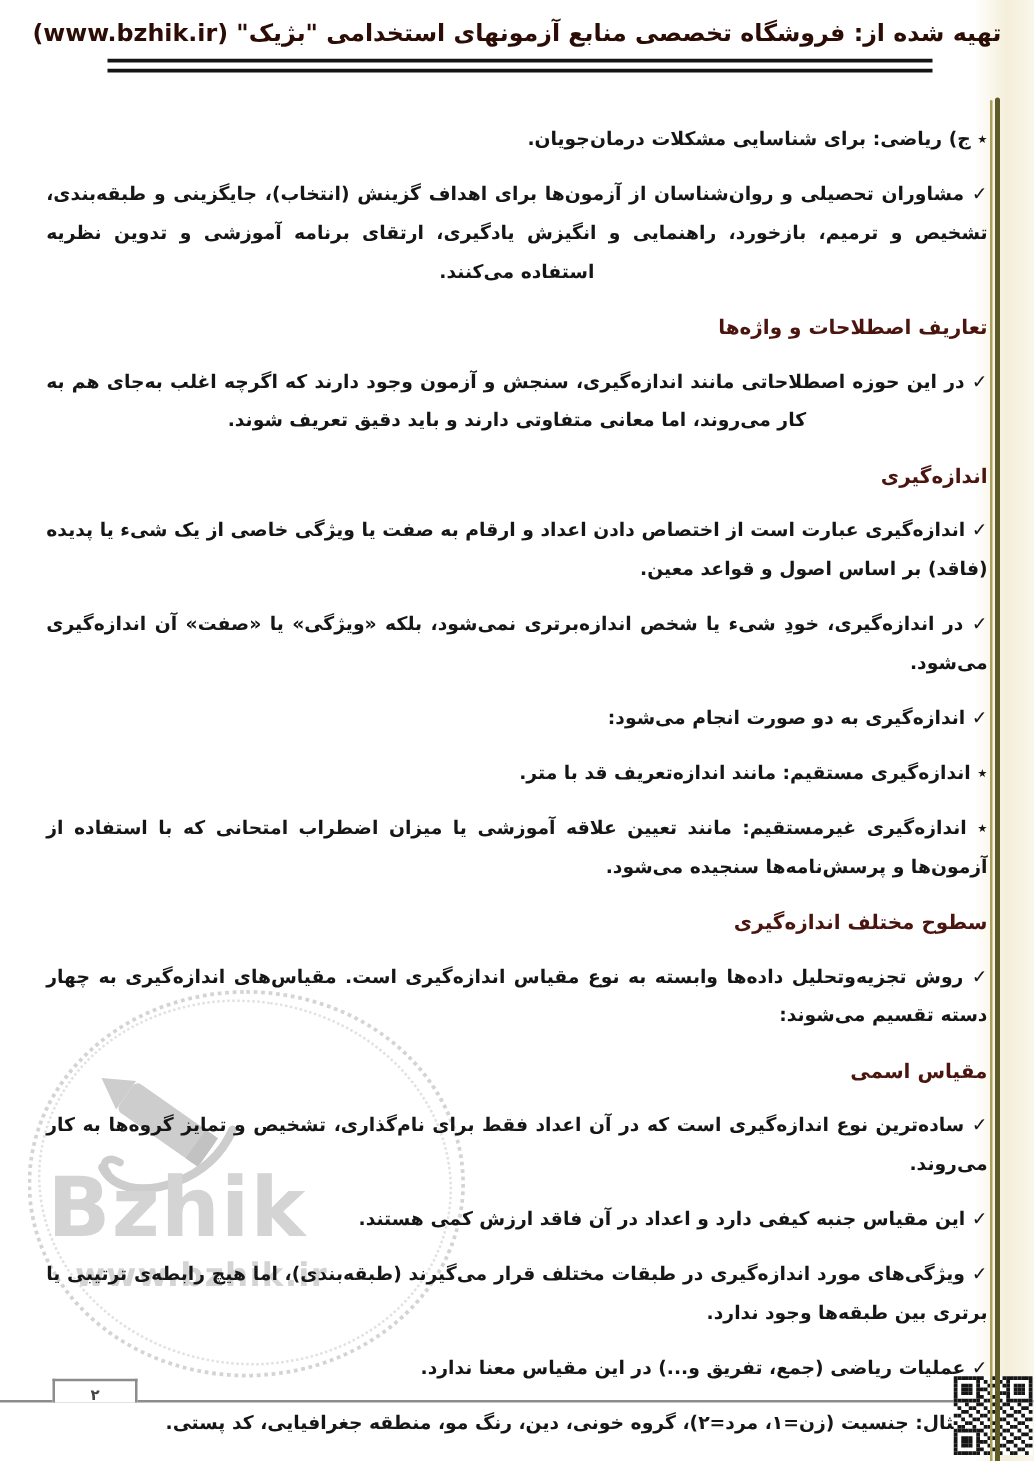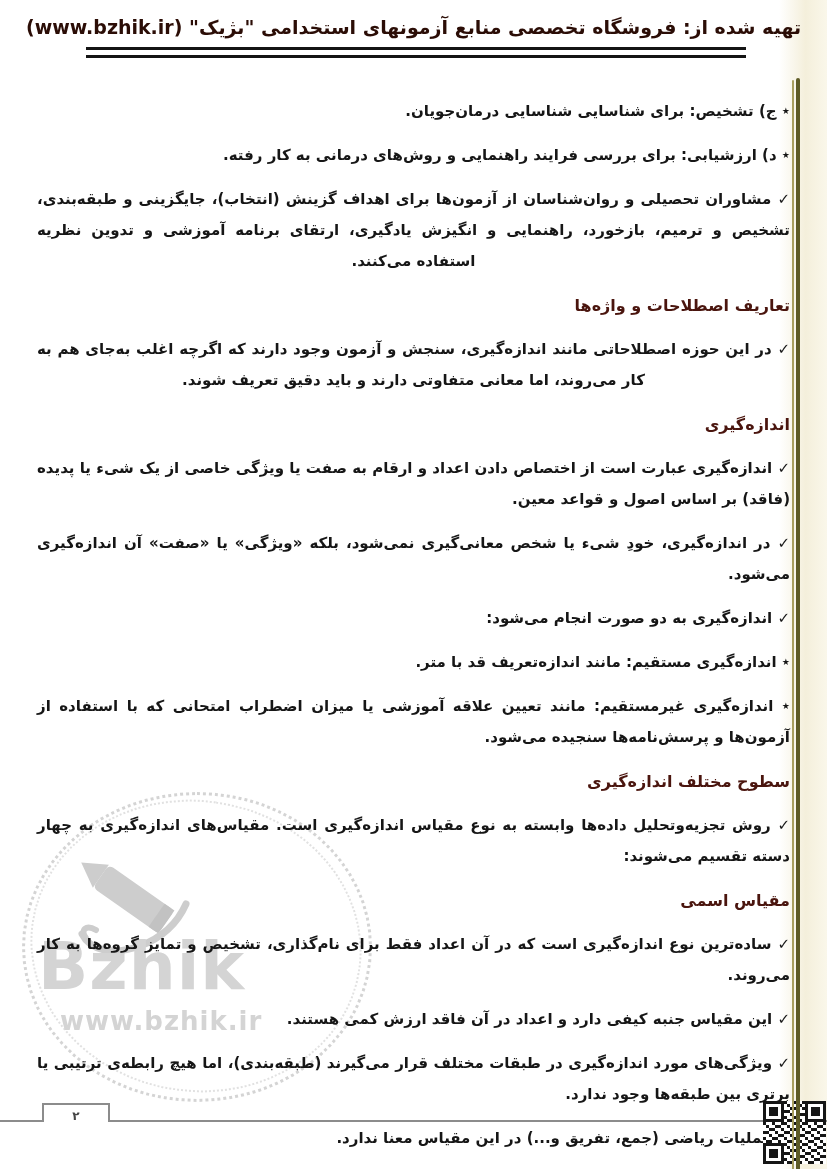--- a/index.html
+++ b/index.html
@@ -102,28 +102,27 @@
   <div class="edge-strip"></div>
   <div class="edge-line-light"></div>
   <div class="edge-line-dark"></div>
 
   <div class="header">
     <span class="header-title">تهیه شده از: فروشگاه تخصصی منابع آزمونهای استخدامی "بژیک" (www.bzhik.ir)</span>
   </div>
   <div class="header-rule"></div>
 
   <div class="doc-body">
-    <p class="line">٭ ج) تشخیص: برای شناسایی شناسایی درمان‌جویان.</p>
-    <p class="line">٭ د) ارزشیابی: برای بررسی فرایند راهنمایی و روش‌های درمانی به کار رفته.</p>
+    <p class="line">٭ ج) ریاضی: برای شناسایی مشکلات درمان‌جویان.</p>
     <p class="line center-last">✓ مشاوران تحصیلی و روان‌شناسان از آزمون‌ها برای اهداف گزینش (انتخاب)، جایگزینی و طبقه‌بندی، تشخیص و ترمیم، بازخورد، راهنمایی و انگیزش یادگیری، ارتقای برنامه آموزشی و تدوین نظریه استفاده می‌کنند.</p>
     <h3 class="sec">تعاریف اصطلاحات و واژه‌ها</h3>
     <p class="line center-last">✓ در این حوزه اصطلاحاتی مانند اندازه‌گیری، سنجش و آزمون وجود دارند که اگرچه اغلب به‌جای هم به کار می‌روند، اما معانی متفاوتی دارند و باید دقیق تعریف شوند.</p>
     <h3 class="sec">اندازه‌گیری</h3>
     <p class="line">✓ اندازه‌گیری عبارت است از اختصاص دادن اعداد و ارقام به صفت یا ویژگی خاصی از یک شیء یا پدیده (فاقد) بر اساس اصول و قواعد معین.</p>
-    <p class="line">✓ در اندازه‌گیری، خودِ شیء یا شخص معانی‌گیری نمی‌شود، بلکه «ویژگی» یا «صفت» آن اندازه‌گیری می‌شود.</p>
+    <p class="line">✓ در اندازه‌گیری، خودِ شیء یا شخص اندازه‌برتری نمی‌شود، بلکه «ویژگی» یا «صفت» آن اندازه‌گیری می‌شود.</p>
     <p class="line">✓ اندازه‌گیری به دو صورت انجام می‌شود:</p>
     <p class="line">٭ اندازه‌گیری مستقیم: مانند اندازه‌تعریف قد با متر.</p>
     <p class="line">٭ اندازه‌گیری غیرمستقیم: مانند تعیین علاقه آموزشی یا میزان اضطراب امتحانی که با استفاده از آزمون‌ها و پرسش‌نامه‌ها سنجیده می‌شود.</p>
     <h3 class="sec">سطوح مختلف اندازه‌گیری</h3>
     <p class="line">✓ روش تجزیه‌وتحلیل داده‌ها وابسته به نوع مقیاس اندازه‌گیری است. مقیاس‌های اندازه‌گیری به چهار دسته تقسیم می‌شوند:</p>
     <h3 class="sec">مقیاس اسمی</h3>
     <p class="line">✓ ساده‌ترین نوع اندازه‌گیری است که در آن اعداد فقط برای نام‌گذاری، تشخیص و تمایز گروه‌ها به کار می‌روند.</p>
     <p class="line">✓ این مقیاس جنبه کیفی دارد و اعداد در آن فاقد ارزش کمی هستند.</p>
     <p class="line">✓ ویژگی‌های مورد اندازه‌گیری در طبقات مختلف قرار می‌گیرند (طبقه‌بندی)، اما هیچ رابطه‌ی ترتیبی یا برتری بین طبقه‌ها وجود ندارد.</p>
     <p class="line">✓ عملیات ریاضی (جمع، تفریق و...) در این مقیاس معنا ندارد.</p>

